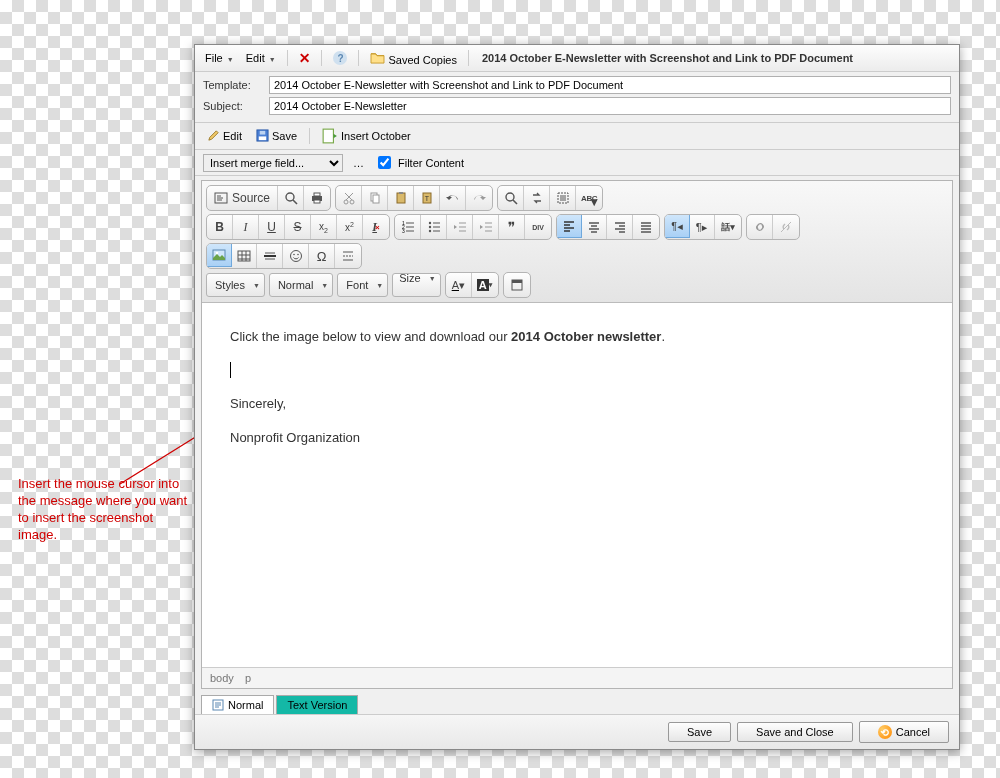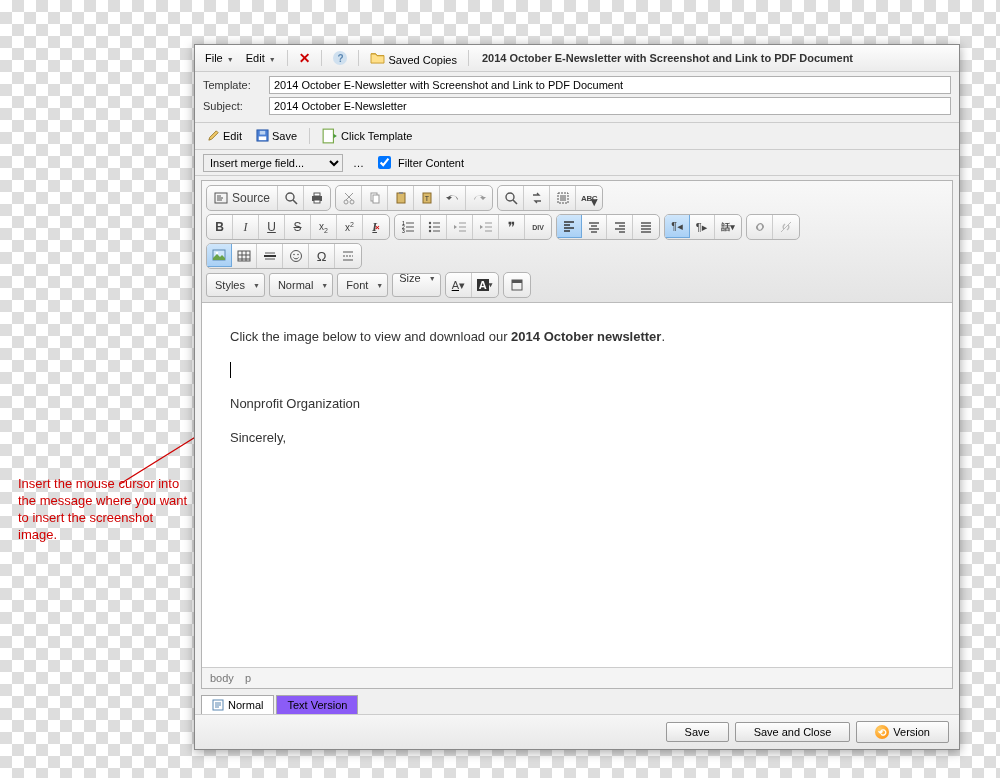--- a/index.html
+++ b/index.html
@@ -95,21 +95,21 @@
 
   .editor-body { flex:1; padding:24px 28px; font-size:13px; color:#333; line-height:1.5; position:relative; }
   .editor-body p { margin:0 0 14px 0; }
   .editor-body .cursor { display:inline-block; width:0; border-left:1px solid #000; height:16px; vertical-align:text-bottom; }
   .editor-status { border-top:1px solid #ccc; padding:4px 8px; font-size:11px; color:#777; background:#f4f4f4; }
   .editor-status span { margin-right:8px; }
 
   .tabs { display:flex; gap:2px; padding:2px 6px 0; }
   .tab {
     display:inline-flex; align-items:center; gap:4px; padding:3px 10px;
-    border:1px solid #aaa; border-bottom:none; background:#8b5cf6; font-size:11px; cursor:default;
+    border:1px solid #aaa; border-bottom:none; background:#14b8a6; font-size:11px; cursor:default;
   }
   .tab.active { background:#fff; }
 
   .bottom-bar {
     display:flex; justify-content:flex-end; align-items:center; gap:6px;
     padding:6px 10px; border-top:1px solid #ccc; background:linear-gradient(#f6f6f6,#e8e8e8);
   }
   .btn {
     border:1px solid #999; background:linear-gradient(#fefefe,#e6e6e6);
     padding:3px 18px; font-family:inherit; font-size:11px; cursor:default;
@@ -190,21 +190,21 @@
       <span>Save</span>
     </span>
     <span class="sep"></span>
     <span class="tbtn">
       <span class="icon">
           <svg viewBox="0 0 14 14">
             <rect x="1" y="1" width="9" height="12" fill="#fff" stroke="#7aa94a"></rect>
             <path d="M10 5l3 2-3 2z" fill="#4a9a3a"></path>
           </svg>
         </span>
-      <span>Click Template</span>
+      <span>Insert October</span>
     </span>
   </div>
 
   <div class="toolbar2">
     <select>
       <option>Insert merge field...</option>
     </select>
     <span>…</span>
     <label class="chk">
       <input type="checkbox" checked="" style="">
@@ -486,22 +486,22 @@
         </span>
       </div>
 
     </div>
 
     <div class="editor-body">
       <p>
         <span>Click the image below to view and download our </span><b>2014 October newsletter</b><span>.</span>
       </p>
       <p><span class="cursor"></span></p>
+      <p><span>Sincerely,</span></p>
       <p><span>Nonprofit Organization</span></p>
-      <p><span>Sincerely,</span></p>
     </div>
 
     <div class="editor-status">
       <span>body</span>
       <span>p</span>
     </div>
   </div>
 
   <div class="tabs">
     <span class="tab active">
@@ -518,17 +518,17 @@
 
   <div class="bottom-bar">
     <button class="btn">
         <span>Save</span>
       </button>
     <button class="btn">
         <span>Save and Close</span>
       </button>
     <button class="btn">
       <span class="cancel-icon">⟲</span>
-      <span>Version</span>
+      <span>Cancel</span>
     </button>
   </div>
 
 </div>
 
 </body></html>

